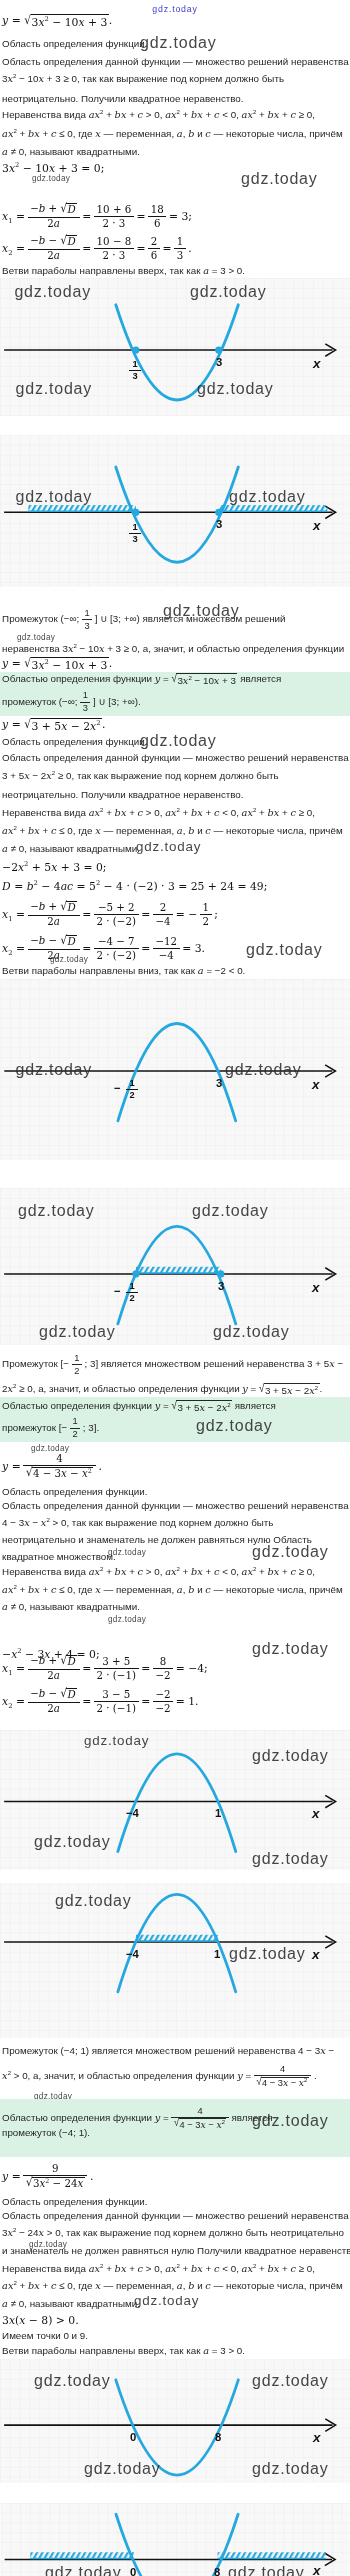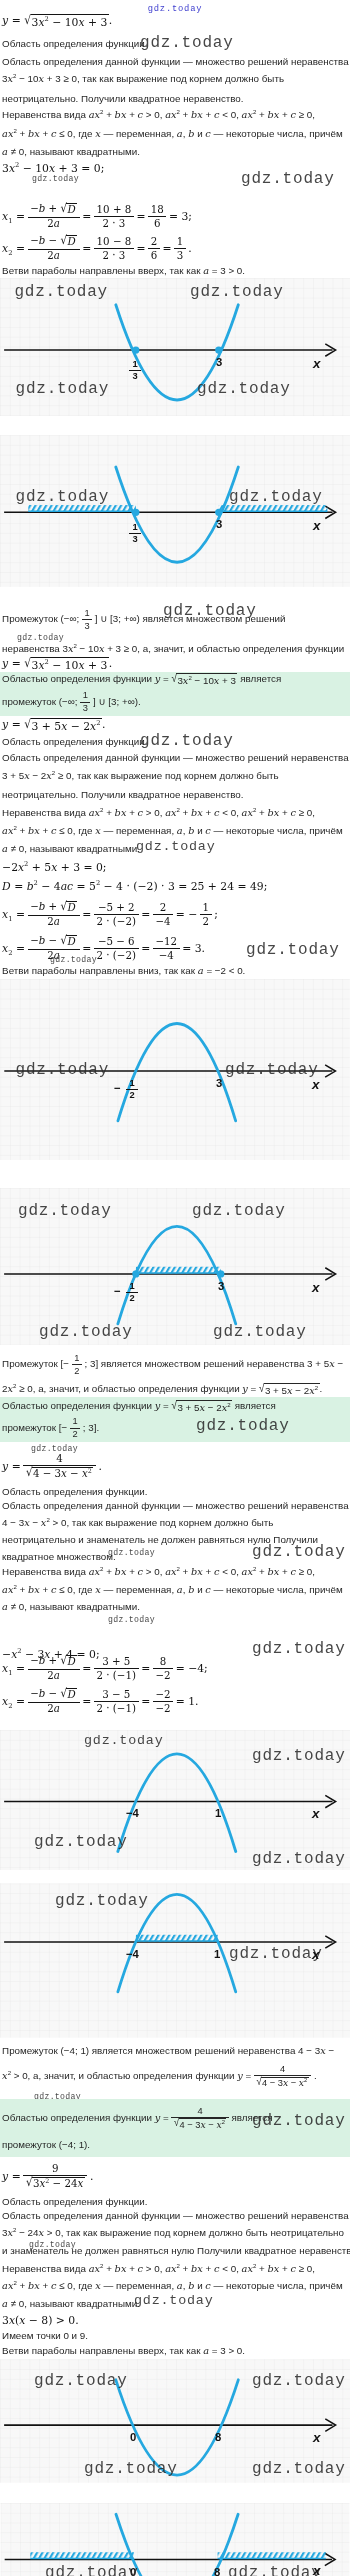--- a/index.html
+++ b/index.html
@@ -11,21 +11,21 @@
   .var{font-family:"DejaVu Serif",serif;font-style:italic;}
   sup{font-size:0.62em;vertical-align:super;line-height:0;}
   sub{font-size:0.62em;vertical-align:sub;line-height:0;}
   .sq{display:inline-flex;align-items:flex-start;}
   .sq .rad{transform:scaleY(1.15);margin-right:-0.5px;}
   .sq .vin{border-top:0.9px solid currentColor;padding:0.5px 1.5px 0 1px;}
   .frac{display:inline-flex;flex-direction:column;text-align:center;vertical-align:middle;
         margin:0 2.6px;font-size:0.95em;line-height:1.15;}
   .frac .num{padding:0 2.6px 0.5px 2.6px;border-bottom:0.9px solid currentColor;}
   .frac .den{padding:0.5px 2.6px 0 2.6px;}
-  .wm{position:absolute;color:#2d2d2d;letter-spacing:0.8px;opacity:.88;white-space:nowrap;font-family:Liberation Mono, monospace;}
+  .wm{position:absolute;color:#2d2d2d;letter-spacing:0.8px;opacity:.88;white-space:nowrap;}
   .wm-lg{font-size:16px;}
   .wm-md{font-size:13.4px;}
   .wm-sm{font-size:8.2px;letter-spacing:0.3px;}
   .wm-top{color:#4040cf;font-size:8.8px;left:50%;transform:translateX(-50%);opacity:1;}
   .graph{position:absolute;left:0;width:350px;}
   .graph svg{position:absolute;left:0;top:0;}
   .glab{position:absolute;font-weight:bold;font-size:11.3px;color:#121212;line-height:1;}
   .gx{position:absolute;font-weight:bold;font-style:italic;font-size:13.4px;color:#121212;line-height:1;}
   .gfrac{position:absolute;width:12.4px;text-align:center;font-weight:bold;font-size:9.3px;
          line-height:1.1;color:#121212;}
@@ -71,21 +71,21 @@
       <span><span class="var">x</span><sub>1</sub> = </span>
       <span class="frac">
         <span class="num">−<span class="var">b</span> + <span class="sq">
             <span class="rad">√</span>
             <span class="vin"><span class="var">D</span></span>
           </span></span>
         <span class="den">2<span class="var">a</span></span>
       </span>
       <span> = </span>
       <span class="frac">
-        <span class="num">10 + 8</span>
+        <span class="num">10 + 6</span>
         <span class="den">2 · 3</span>
       </span>
       <span> = </span>
       <span class="frac">
         <span class="num">18</span>
         <span class="den">6</span>
       </span>
       <span> = 3;</span>
     </div>
   <div class="line mathline eqrow" style="top:233px">
@@ -235,21 +235,21 @@
       <span><span class="var">x</span><sub>2</sub> = </span>
       <span class="frac">
         <span class="num">−<span class="var">b</span> − <span class="sq">
             <span class="rad">√</span>
             <span class="vin"><span class="var">D</span></span>
           </span></span>
         <span class="den">2<span class="var">a</span></span>
       </span>
       <span> = </span>
       <span class="frac">
-        <span class="num">−5 − 6</span>
+        <span class="num">−4 − 7</span>
         <span class="den">2 · (−2)</span>
       </span>
       <span> = </span>
       <span class="frac">
         <span class="num">−12</span>
         <span class="den">−4</span>
       </span>
       <span> = 3.</span>
     </div>
   <div class="wm wm-sm" style="left:50px;top:955px">gdz.today</div>
@@ -335,21 +335,21 @@
         <span class="den"><span class="sq">
             <span class="rad">√</span>
             <span class="vin">4 − 3<span class="var">x</span> − <span class="var">x</span><sup>2</sup></span>
           </span></span>
       </span>
       <span>.</span>
     </div>
   <div class="line" style="top:1486px"><span>Область определения функции.</span></div>
   <div class="line" style="top:1500px"><span>Область определения данной функции — множество решений неравенства</span></div>
   <div class="line" style="top:1517px"><span>4 − 3<span class="var">x</span> − <span class="var">x</span><sup>2</sup> &gt; 0, так как выражение под корнем должно быть</span></div>
-  <div class="line" style="top:1534px"><span>неотрицательно и знаменатель не должен равняться нулю Получили</span></div>
+  <div class="line" style="top:1534px"><span>неотрицательно и знаменатель не должен равняться нулю Область</span></div>
   <div class="line" style="top:1551px"><span>квадратное множеством.</span></div>
   <div class="wm wm-sm" style="left:108px;top:1548px">gdz.today</div>
   <div class="wm wm-lg" style="left:252px;top:1543px">gdz.today</div>
   <div class="line" style="top:1566px"><span>Неравенства вида <span class="var">ax</span><sup>2</sup> + <span class="var">bx</span> + <span class="var">c</span> &gt; 0, <span class="var">ax</span><sup>2</sup> + <span class="var">bx</span> + <span class="var">c</span> &lt; 0,  <span class="var">ax</span><sup>2</sup> + <span class="var">bx</span> + <span class="var">c</span> ≥ 0,</span></div>
   <div class="line" style="top:1584px"><span><span class="var">ax</span><sup>2</sup> + <span class="var">bx</span> + <span class="var">c</span> ≤ 0, где <span class="var">x</span> — переменная, <span class="var">a</span>, <span class="var">b</span> и <span class="var">c</span> — некоторые числа, причём</span></div>
   <div class="line" style="top:1601px"><span><span class="var">a</span> ≠ 0, называют квадратными.</span></div>
   <div class="wm wm-sm" style="left:108px;top:1615px">gdz.today</div>
   <div class="line mathline" style="top:1648px"><span>−<span class="var">x</span><sup>2</sup> − 3<span class="var">x</span> + 4 = 0;</span></div>
   <div class="wm wm-lg" style="left:252px;top:1640px">gdz.today</div>
   <div class="line mathline eqrow" style="top:1653px">
@@ -448,21 +448,21 @@
         <span class="frac">
           <span class="num">4</span>
           <span class="den"><span class="sq">
               <span class="rad">√</span>
               <span class="vin">4 − 3<span class="var">x</span> − <span class="var">x</span><sup>2</sup></span>
             </span></span>
         </span>
         <span> является</span>
       </div>
     <div class="wm wm-lg" style="left:252px;top:13.4px">gdz.today</div>
-    <div class="line" style="top:40px"><span>промежуток (−4; 1).</span></div>
+    <div class="line" style="top:28px"><span>промежуток (−4; 1).</span></div>
   </div>
 
   <div class="line mathline eqrow" style="top:2159px;height:35px">
       <span><span class="var">y</span> = </span>
       <span class="frac">
         <span class="num">9</span>
         <span class="den"><span class="sq">
             <span class="rad">√</span>
             <span class="vin">3<span class="var">x</span><sup>2</sup> − 24<span class="var">x</span></span>
           </span></span>

